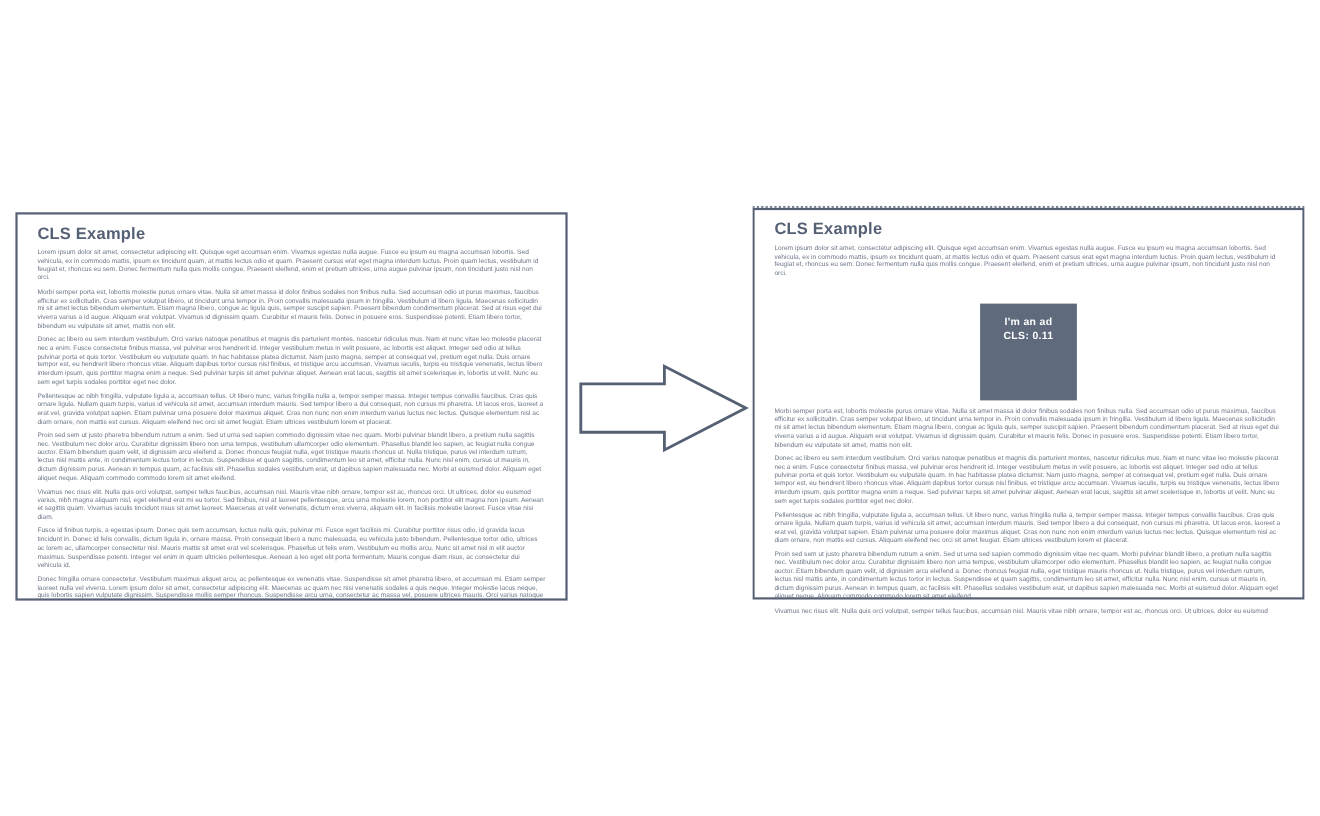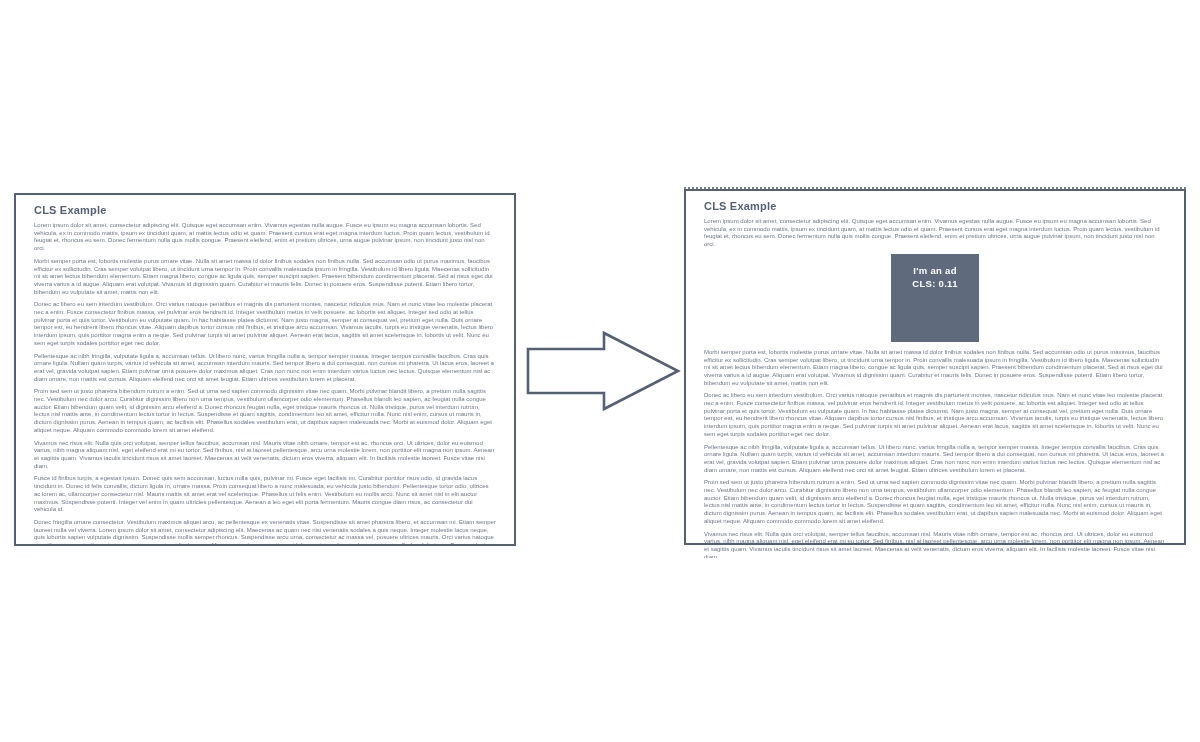--- a/index.html
+++ b/index.html
@@ -19,21 +19,21 @@
   }
   .figure { position: relative; width: 1200px; height: 742px; }
 
   .panel {
     border: 2px solid var(--slate);
     background: #ffffff;
     padding: 9px 18px 0 18px;
   }
   .panel-title {
     margin: 0 0 6px 0;
-    font-size: 11px;
+    font-size: 15px;
     font-weight: bold;
     letter-spacing: 0.2px;
     color: var(--slate);
   }
   .para {
     margin: 0 0 5px 0;
     font-size: 6px;
     line-height: 7.7px;
     color: var(--body_text);
   }
@@ -63,21 +63,21 @@
     width: 100%;
     height: 0;
   }
   .panel-after {
     width: 502px; height: 356px;
     
   }
 
   .ad-box {
     width: 88px; height: 88px;
-    margin: 5px auto 7px auto;
+    margin: 22px auto 7px auto;
     background: var(--ad_bg);
     color: var(--ad_text);
     text-align: center;
     padding-top: 10px;
     font-weight: bold;
     font-size: 9.5px;
     line-height: 13.5px;
     letter-spacing: 0.3px;
   }
 </style>

